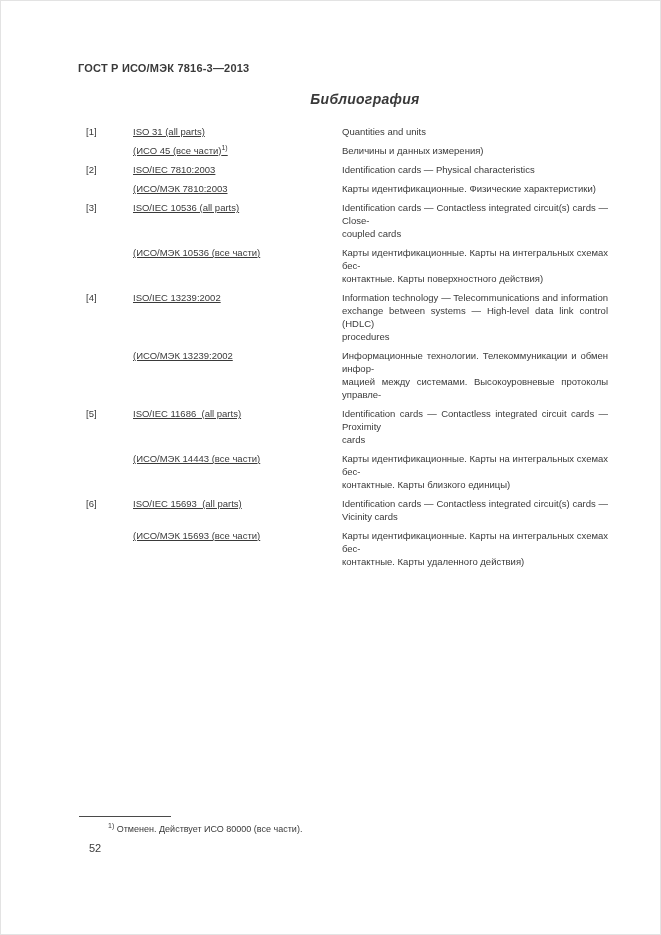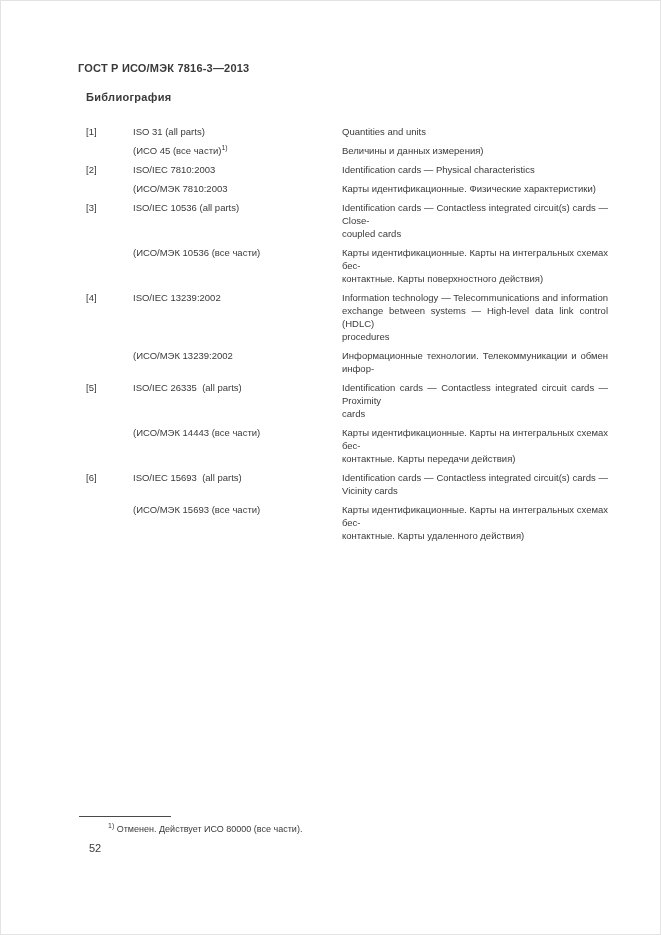--- a/index.html
+++ b/index.html
@@ -21,40 +21,41 @@
     font-size: 11px;
     font-weight: bold;
     letter-spacing: 0.2px;
     white-space: nowrap;
   }
   .section-title {
     position: absolute;
     left: 85px;
     top: 90px;
     width: 558px;
-    text-align: left;
-    font-size: 11px;
+    text-align: center;
+    font-size: 14px;
     font-weight: bold;
     letter-spacing: 0.3px;
+    font-style: italic;
   }
   .bib {
     position: absolute;
     left: 85px;
     top: 124px;
     width: 522px;
     font-size: 9.5px;
     line-height: 13px;
   }
   .row {
     display: grid;
     grid-template-columns: 47px 161px 314px;
     margin-bottom: 6px;
   }
   .cell { min-height: 13px; }
-  .code { white-space: pre-wrap; }
+  .code { white-space: pre-wrap; text-decoration: underline; }
   .code sup { font-size: 7px; line-height: 0; }
   .desc .line { min-height: 13px; margin-left: 48px; }
   .desc .just {
     text-align: justify;
     text-align-last: justify;
     text-justify: inter-word;
   }
   .footnote-rule {
     position: absolute;
     left: 78px;
@@ -145,37 +146,38 @@
         <div class="line just">Information technology — Telecommunications and information</div>
         <div class="line just">exchange between systems — High-level data link control (HDLC)</div>
         <div class="line">procedures</div>
       </div>
     </div>
     <div class="row">
       <div class="cell ref"></div>
       <div class="cell code">(ИСО/МЭК 13239:2002</div>
       <div class="cell desc">
         <div class="line just">Информационные технологии. Телекоммуникации и обмен инфор-</div>
+        <div class="line just">мацией между системами. Высокоуровневые протоколы управле-</div>
       </div>
     </div>
 
     <div class="row">
       <div class="cell ref">[5]</div>
-      <div class="cell code">ISO/IEC 26335  (all parts)</div>
+      <div class="cell code">ISO/IEC 11686  (all parts)</div>
       <div class="cell desc">
         <div class="line just">Identification cards — Contactless integrated circuit cards — Proximity</div>
         <div class="line">cards</div>
       </div>
     </div>
     <div class="row">
       <div class="cell ref"></div>
       <div class="cell code">(ИСО/МЭК 14443 (все части)</div>
       <div class="cell desc">
         <div class="line just">Карты идентификационные. Карты на интегральных схемах бес-</div>
-        <div class="line">контактные. Карты передачи действия)</div>
+        <div class="line">контактные. Карты близкого единицы)</div>
       </div>
     </div>
 
     <div class="row">
       <div class="cell ref">[6]</div>
       <div class="cell code">ISO/IEC 15693  (all parts)</div>
       <div class="cell desc">
         <div class="line just">Identification cards — Contactless integrated circuit(s) cards —</div>
         <div class="line">Vicinity cards</div>
       </div>

